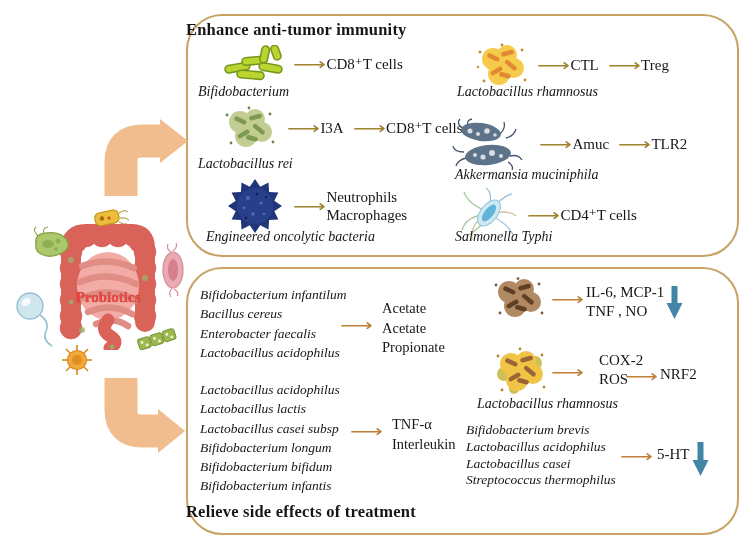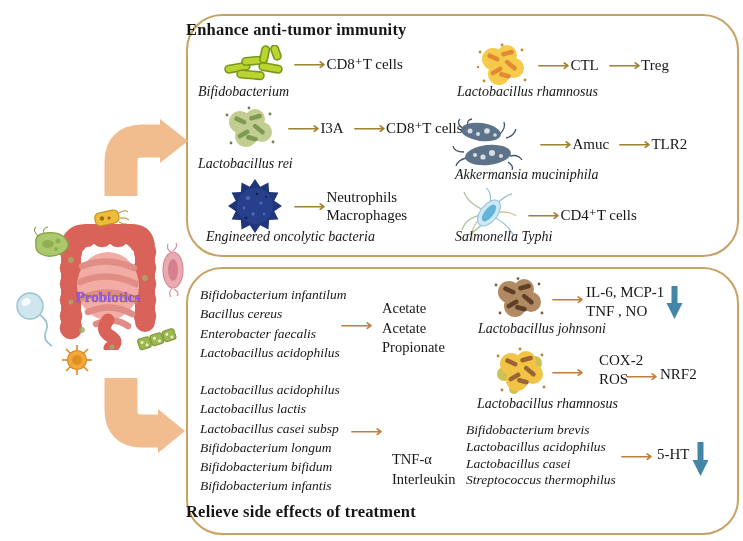--- a/index.html
+++ b/index.html
@@ -13,21 +13,21 @@
   .arr{font-family:"DejaVu Sans",sans-serif;font-size:17px;display:inline-block;
        transform:scaleX(1.35);transform-origin:left center;line-height:1;}
   .arr-a{color:#9f832e;}
   .arr-b{color:#c07f38;}
   .abs{position:absolute;z-index:2;}
   .species-list div{font-style:italic;font-size:13.5px;line-height:19.3px;white-space:nowrap;}
   .species-list.tight div{line-height:16.8px;}
   .prodlist div{font-size:14.5px;line-height:19.5px;white-space:nowrap;}
   .twoline div{font-size:15px;line-height:18.5px;white-space:nowrap;}
   #probiotics-label{position:absolute;left:58px;top:289px;width:100px;text-align:center;
-      font-weight:bold;font-size:15px;color:#8b5cf6;z-index:3;text-shadow:0 0 1px #8a3c12;}
+      font-weight:bold;font-size:15px;color:#ef4444;z-index:3;text-shadow:0 0 1px #8a3c12;}
   svg{display:block;}
   .icon{z-index:2;}
 </style>
 </head>
 <body>
 
 <div id="canvas">
 
   <svg class="abs" style="left:0;top:0;z-index:1;" width="743" height="541" viewBox="0 0 743 541">
     <g>
@@ -332,21 +332,21 @@
 
   <div class="abs species-list" style="left:200px;top:380px;">
     <div>Lactobacillus acidophilus</div>
     <div>Lactobacillus lactis</div>
     <div>Lactobacillus casei subsp</div>
     <div>Bifidobacterium longum</div>
     <div>Bifidobacterium bifidum</div>
     <div>Bifidobacterium infantis</div>
   </div>
   <span class="arr arr-b abs" style="left:350px;top:423px;">⟶</span>
-  <div class="abs prodlist" style="left:392px;top:415px;margin-top:35px;">
+  <div class="abs prodlist" style="left:392px;top:415px;">
     <div>TNF-α</div>
     <div>Interleukin</div>
   </div>
 
   <svg class="abs icon" style="left:490px;top:277px;" width="56" height="44" viewBox="0 0 56 44">
     <g fill="#b18a63">
         <circle cx="19" cy="15" r="11"></circle>
         <circle cx="34" cy="12" r="10"></circle>
         <circle cx="41" cy="25" r="10"></circle>
         <circle cx="25" cy="29" r="11"></circle>
@@ -369,21 +369,20 @@
   </svg>
   <span class="arr arr-b abs" style="left:551px;top:291px;">⟶</span>
   <div class="abs twoline" style="left:586px;top:283px;">
     <div>IL-6, MCP-1</div>
     <div>TNF , NO</div>
   </div>
   <svg class="abs icon" style="left:666px;top:286px;" width="17" height="34" viewBox="0 0 17 34">
     <rect x="5.5" y="0" width="6" height="19" fill="#4285a6"></rect>
       <polygon points="0.5,17 16.5,17 8.5,33" fill="#4285a6"></polygon>
   </svg>
-  <div class="organism" style="left:478px;top:321px;">Lactobacillus johnsoni</div>
 
   <svg class="abs icon" style="left:492px;top:347px;" width="56" height="48" viewBox="0 0 56 48">
     <g fill="#cdc054">
         <circle cx="12" cy="27" r="7"></circle>
         <circle cx="43" cy="16" r="7"></circle>
         <circle cx="22" cy="42" r="5"></circle>
       </g>
     <g fill="#f2c446">
         <circle cx="19" cy="17" r="11"></circle>
         <circle cx="34" cy="14" r="10"></circle>

